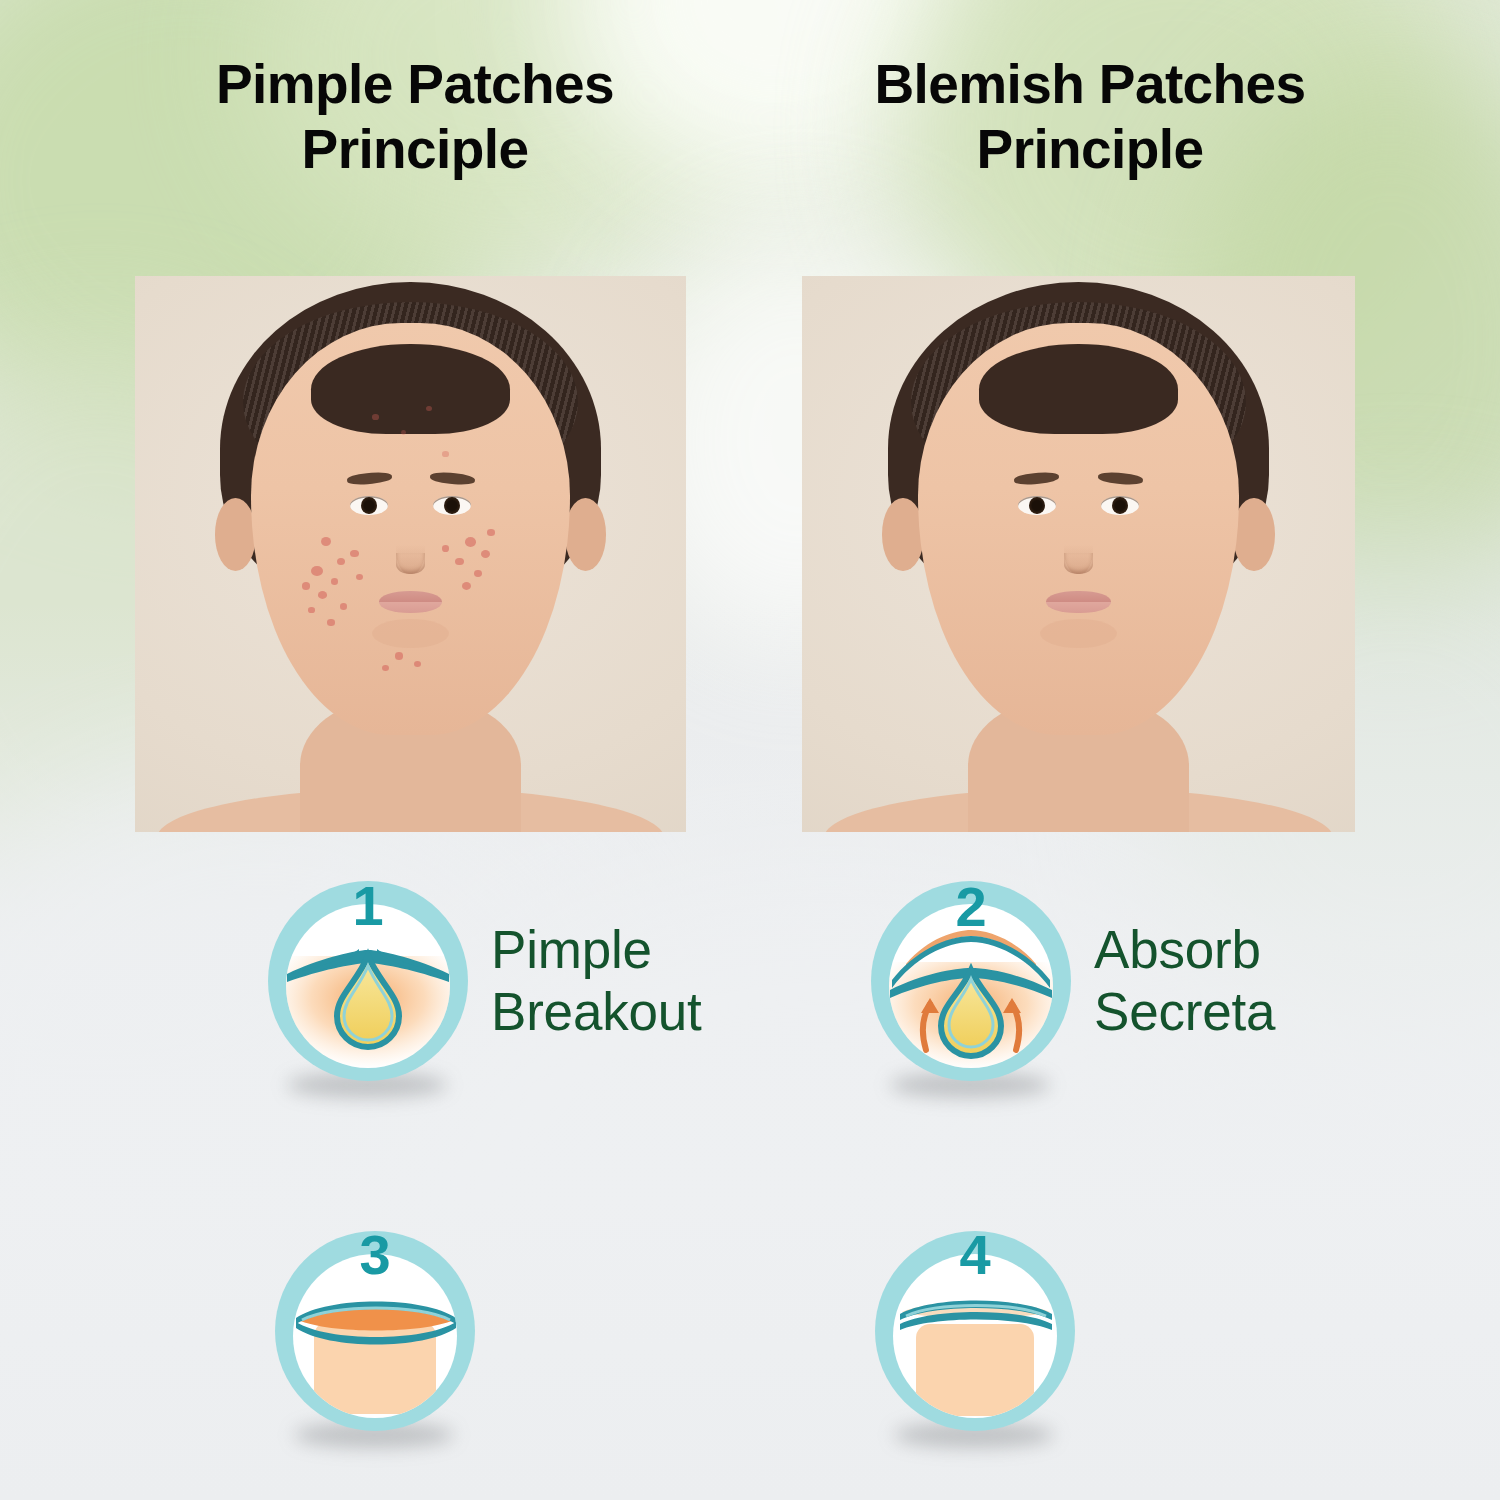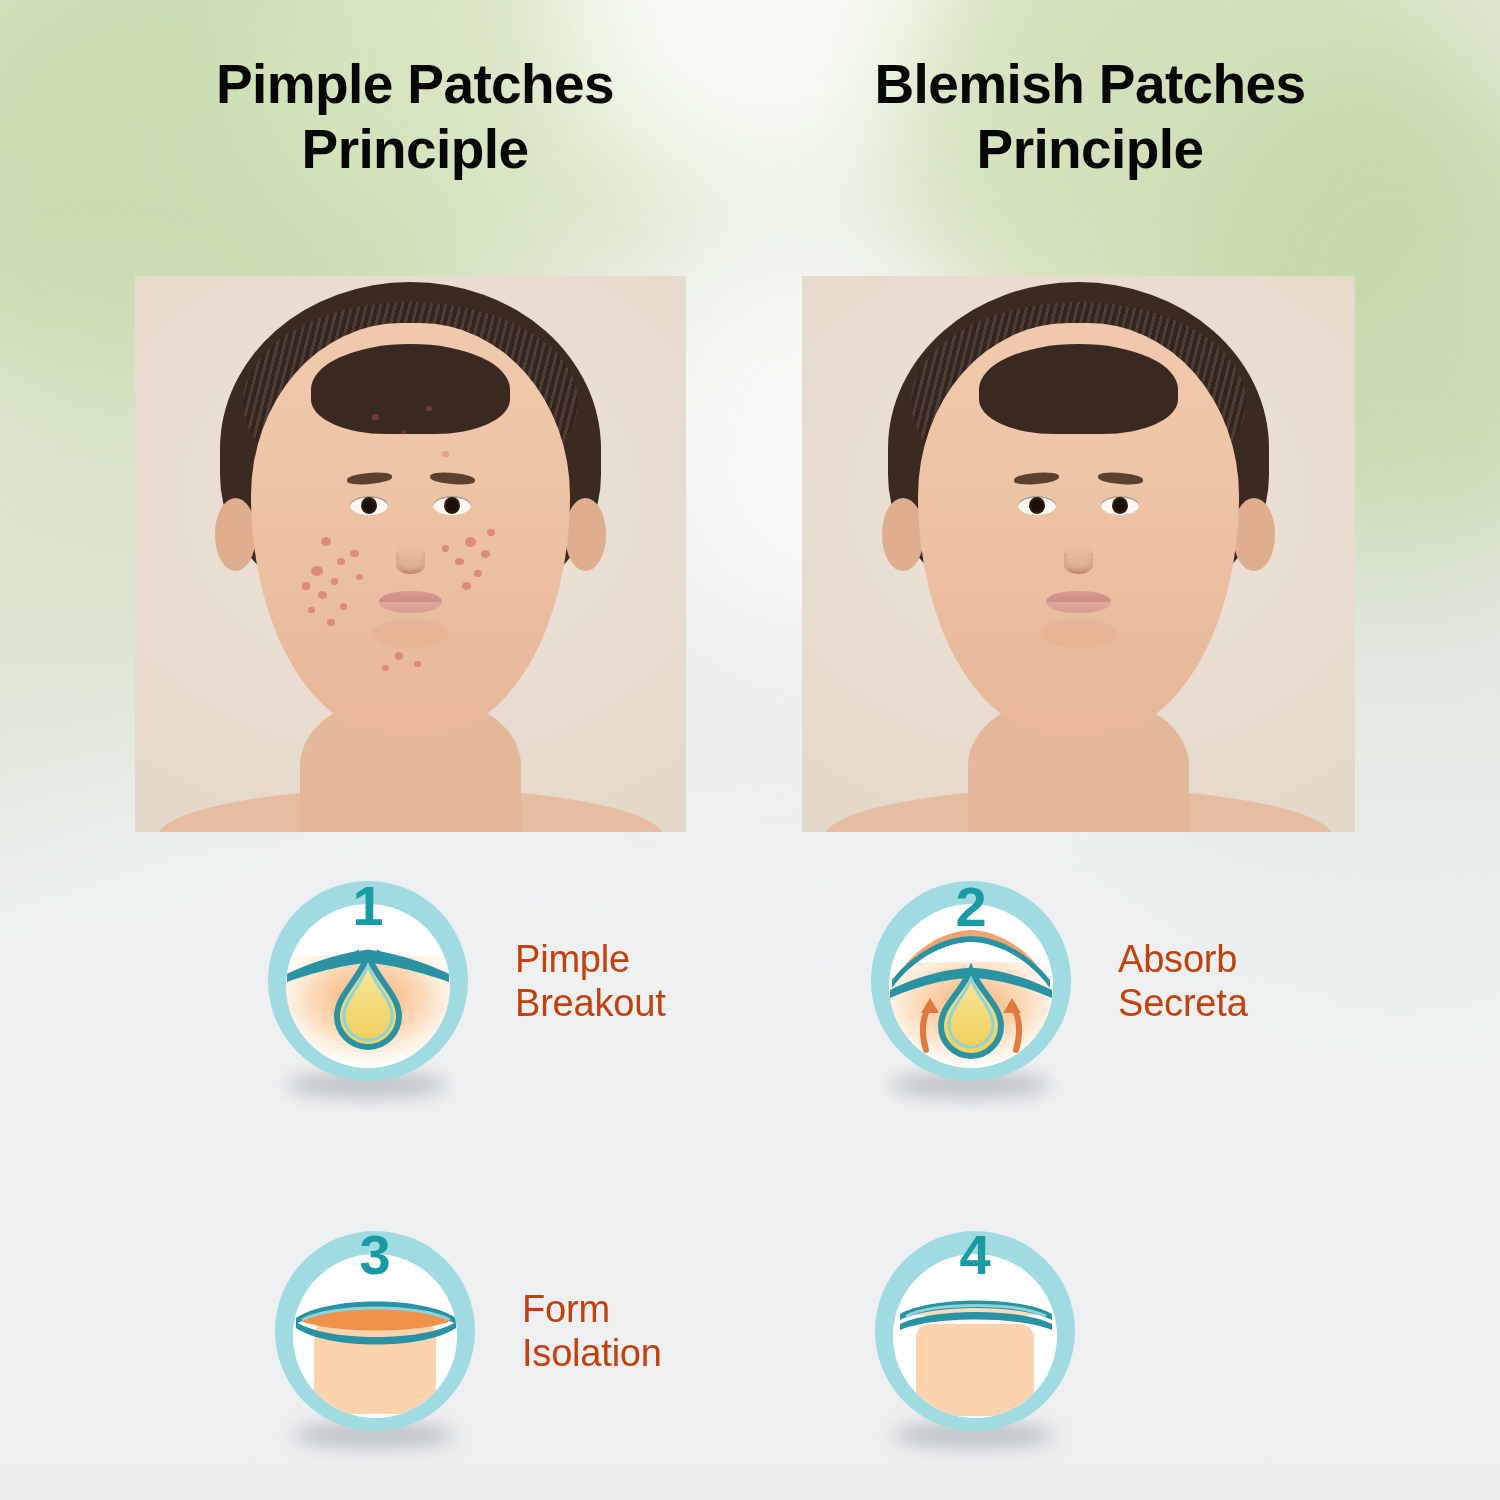--- a/index.html
+++ b/index.html
@@ -97,21 +97,21 @@
   .step.s1{left:265px;top:18px;}
   .step.s2{left:868px;top:18px;}
   .step.s3{left:272px;top:368px;}
   .step.s4{left:872px;top:368px;}
 
   .icon-slot{position:relative;width:206px;height:206px;flex:0 0 206px;}
   .icon-shadow{position:absolute;left:22px;bottom:-14px;width:160px;height:26px;
      background:rgba(90,92,96,.30);border-radius:50%;filter:blur(9px);}
   .icon{position:absolute;left:0;top:0;width:206px;height:206px;}
   .step-label{
-     margin-left:44px;font-size:38px;line-height:1.17;color:#c2410c;
+     margin-left:20px;font-size:53px;line-height:1.17;color:#14532d;
      font-weight:400;letter-spacing:-.2px;white-space:pre-line;
   }
 </style>
 </head>
 <body>
 
 <div id="bg">
   <div class="base"></div>
   <div class="blob b1"></div>
   <div class="blob b2"></div>
@@ -303,21 +303,20 @@
         <g clip-path="url(#c3)">
           <rect x="42" y="94" width="122" height="92" rx="14" fill="#fbd4ae"></rect>
           <path d="M26 92 C58 72 150 72 182 92 C150 106 58 106 26 92 Z" fill="#f0914a"></path>
           <path d="M24 90 C56 68 152 68 184 90 L184 96 C152 76 56 76 24 96 Z" fill="#2a93a3"></path>
           <path d="M24 94 C56 114 152 114 184 94 L184 100 C152 122 56 122 24 100 Z" fill="#2a93a3"></path>
           <path d="M30 92 C60 76 148 76 178 92" fill="none" stroke="#8fd2d8" stroke-width="3"></path>
         </g>
         <text x="103" y="46" text-anchor="middle" font-family="Liberation Sans, sans-serif" font-size="56" font-weight="700" fill="#199aa4">3</text>
       </svg>
     </div>
-    <div class="step-label">Form<br>Isolation</div>
   </div>
 
   <div class="step s4">
     <div class="icon-slot">
       <div class="icon-shadow"></div>
       <svg class="icon" viewBox="0 0 206 206">
         <circle cx="103" cy="103" r="100" fill="#9fdbe0"></circle>
         <circle cx="103" cy="108" r="82" fill="#ffffff"></circle>
         <defs>
             <clipPath id="c4">

